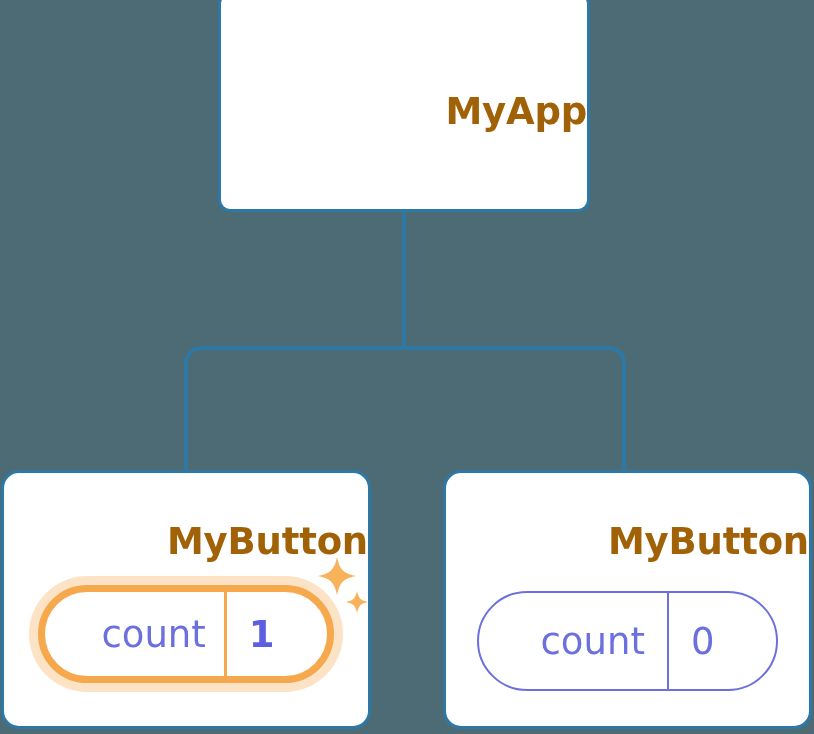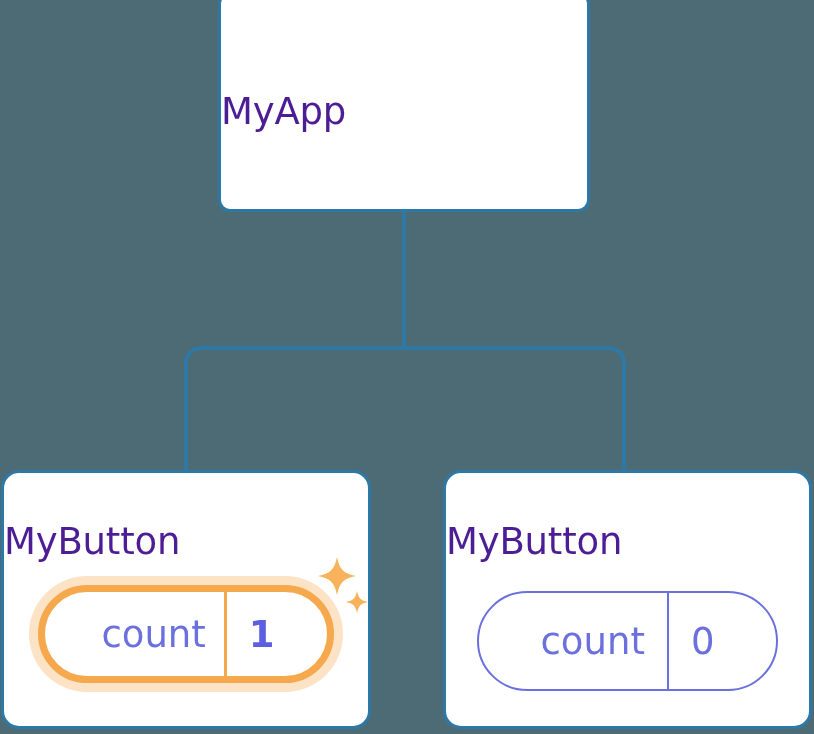--- a/index.html
+++ b/index.html
@@ -55,24 +55,24 @@
     left: 443px;
     top: 470px;
     width: 369px;
     height: 259px;
   }
 
   .card-title {
     position: absolute;
     left: 0;
     width: 100%;
-    text-align: left;
-    color: #4c1d95;
+    text-align: right;
+    color: #a16207;
     font-size: 37px;
-    font-weight: 400;
+    font-weight: 700;
     letter-spacing: -0.2px;
     line-height: 1;
   }
   #card-myapp .card-title { top: 98px; }
   #card-left .card-title  { top: 50px; }
   #card-right .card-title { top: 50px; }
 
   
   .pill-wrap {
     position: absolute;

